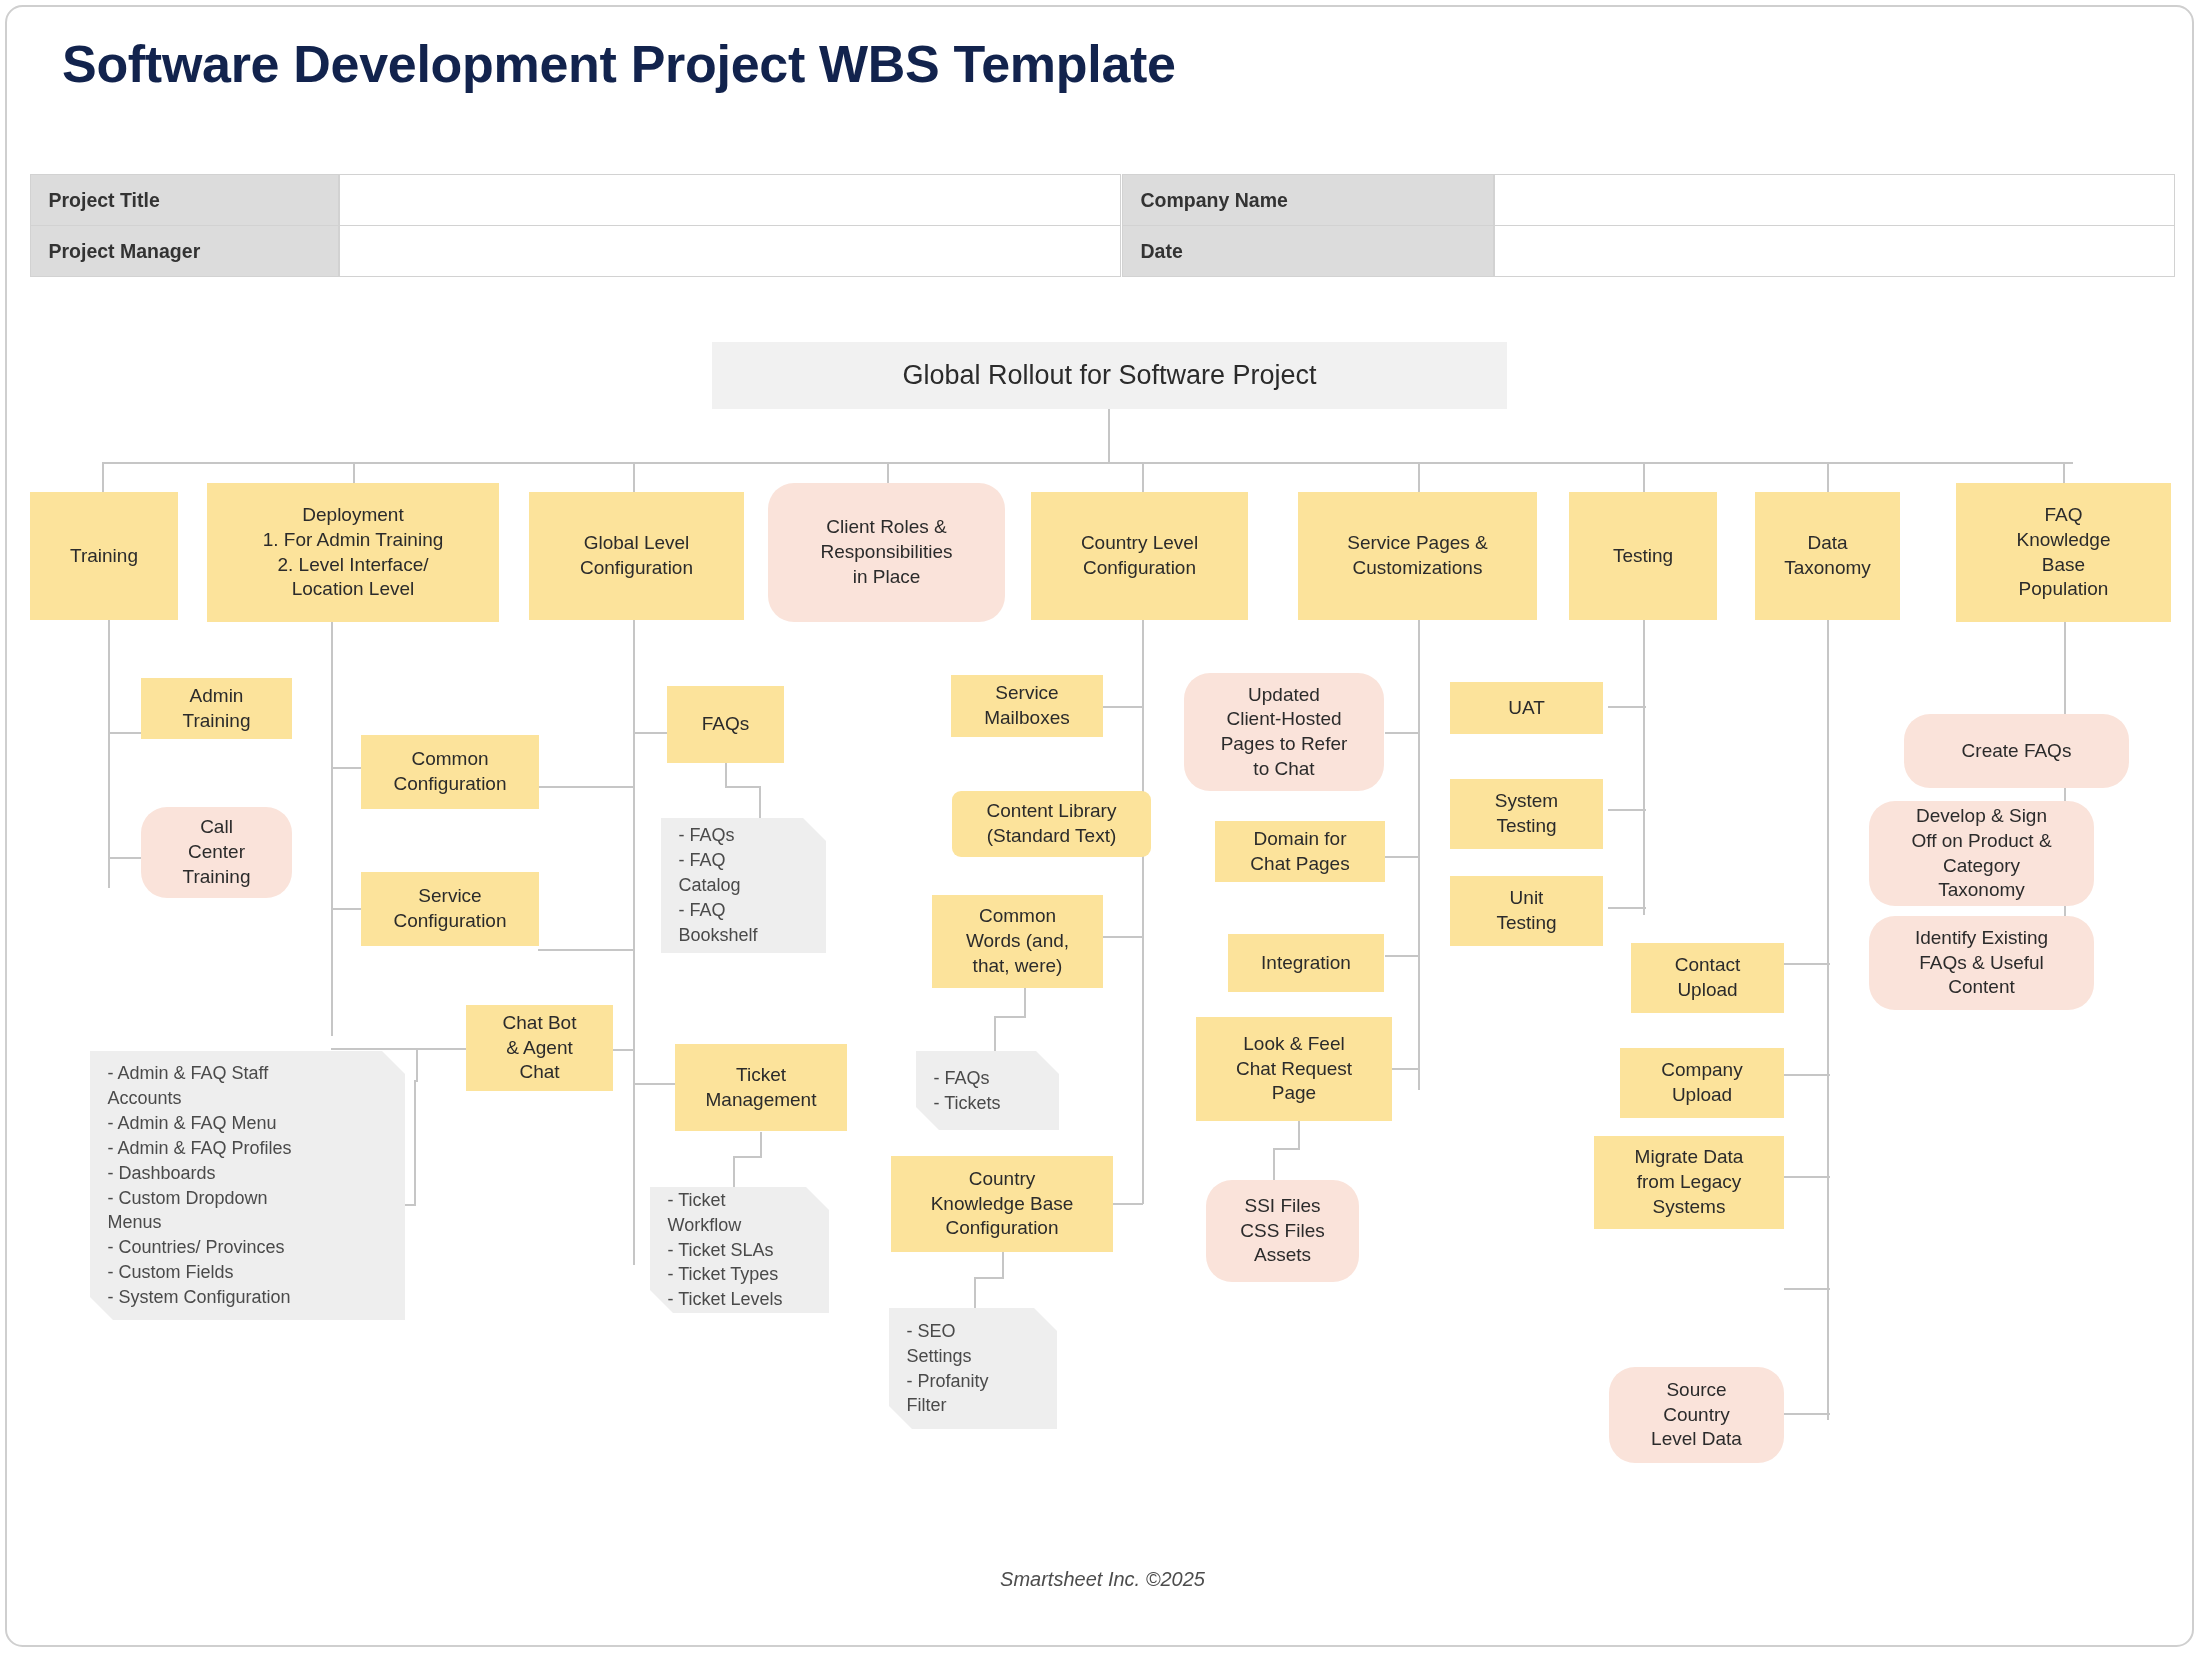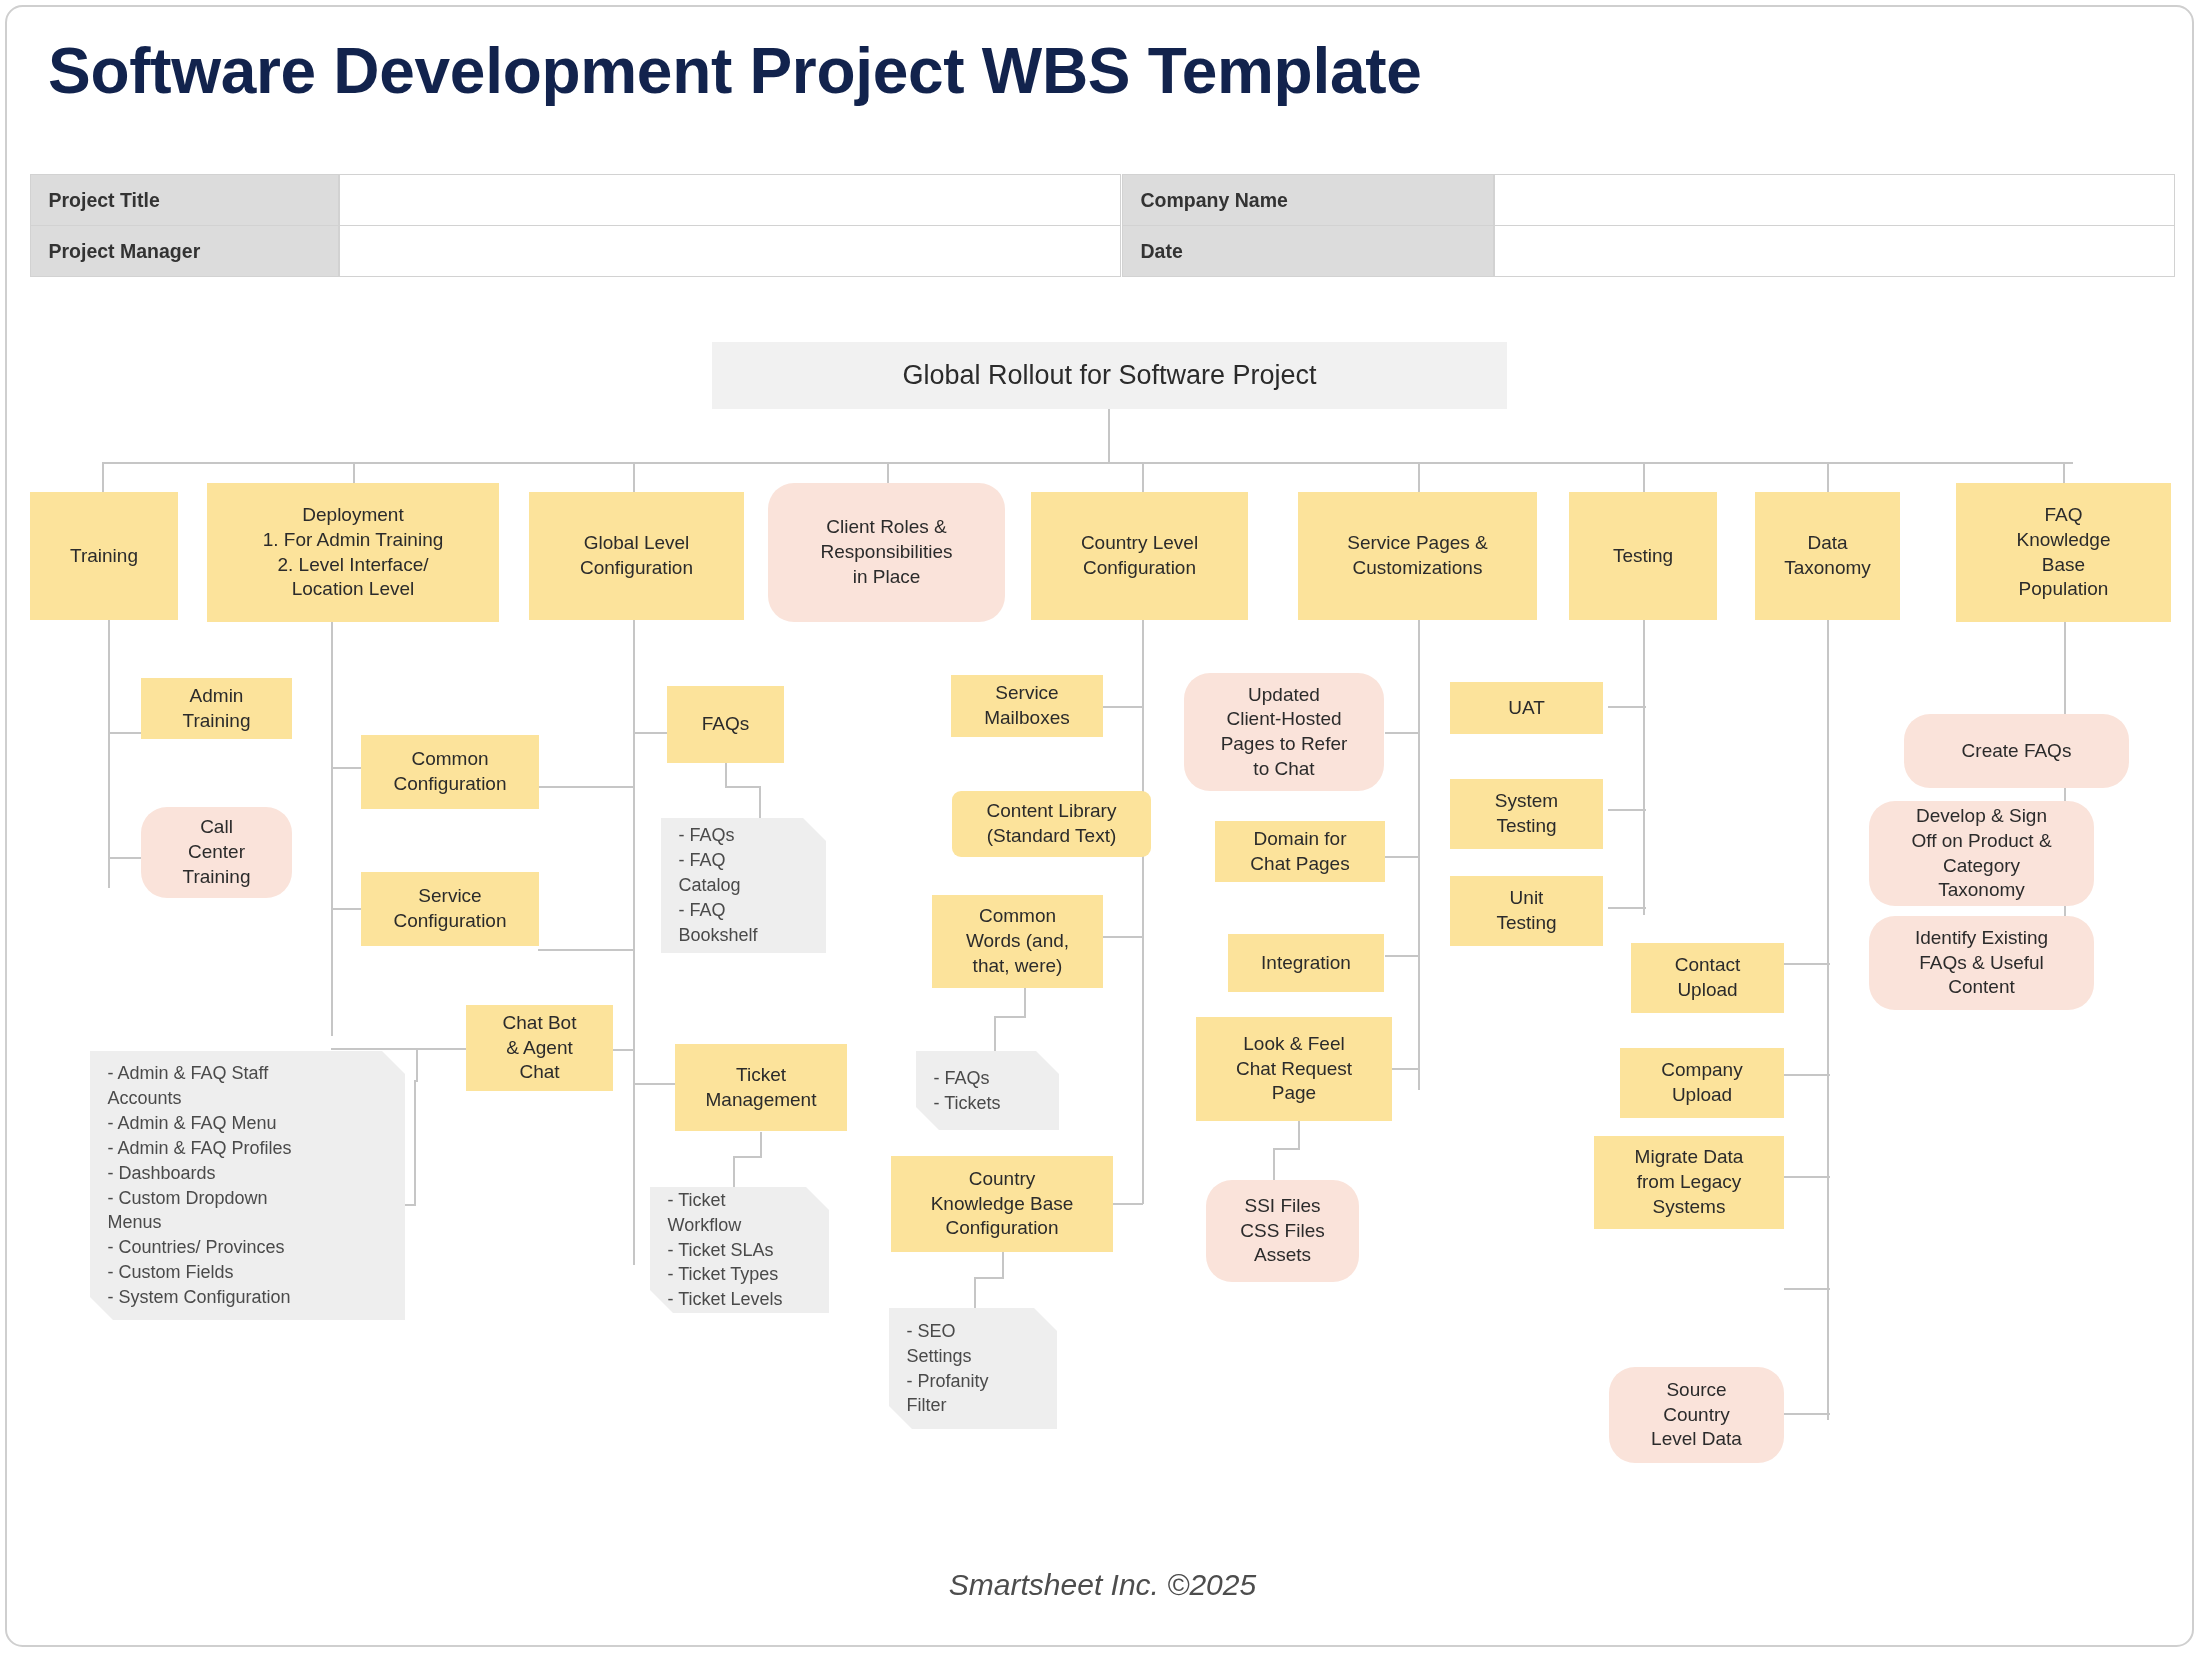--- a/index.html
+++ b/index.html
@@ -21,22 +21,22 @@
     left:5.4px;top:5.4px;
     width:2189px;height:1642px;
     background:#ffffff;
     border:2px solid #cfcfcf;
     border-radius:17.5px;
     box-sizing:border-box;
   }
   
   #title{
     position:absolute;
-    left:48px;top:34px;
-    font-size:64px;
+    left:62px;top:34px;
+    font-size:52px;
     font-weight:bold;
     color:#12234d;
     letter-spacing:-0.3px;
     white-space:nowrap;
   }
   
   #form-table{
     position:absolute;
     left:30px;top:174px;
     width:2145px;height:67px;
@@ -88,21 +88,21 @@
   }
   
   .ln{position:absolute;background:#c6c6c6;}
   .lnh{height:2px;}
   .lnv{width:2px;}
   
   #footer{
     position:absolute;
     left:0;top:1568px;width:2205px;
     text-align:center;
-    font-size:30px;
+    font-size:20px;
     font-style:italic;
     color:#4d4d4d;
   }
 </style>
 </head>
 <body>
 
 <div id="page">
   <div id="card"></div>
 

